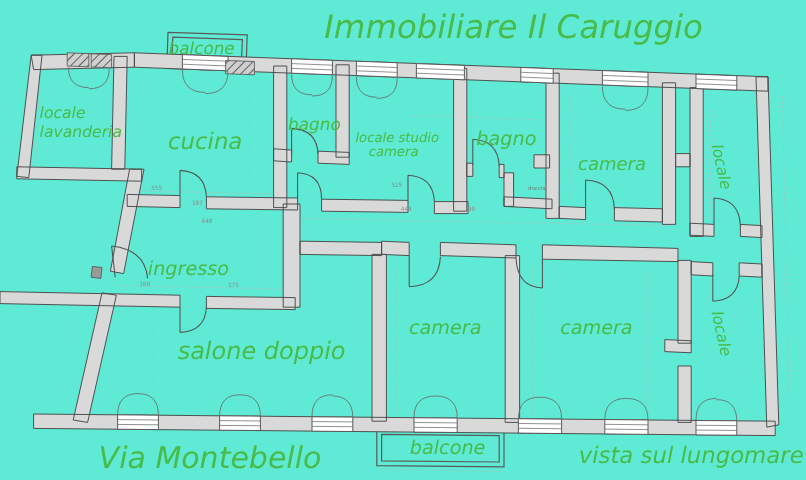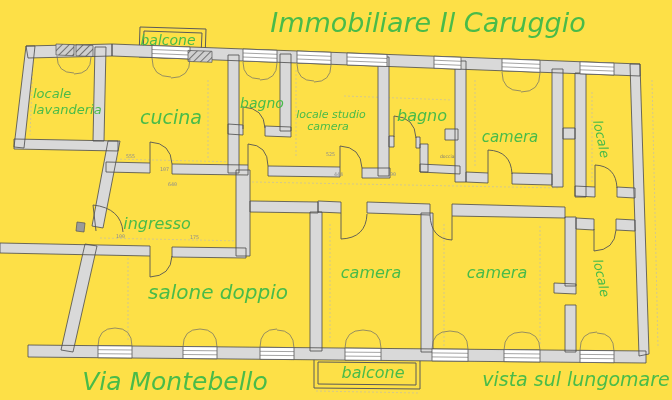--- a/index.html
+++ b/index.html
@@ -1,17 +1,17 @@
 <!DOCTYPE html>
 <html><head>
 <meta charset="utf-8">
 <style>
   html,body{margin:0;padding:0;background:#ffffff;}
   .stage{
-    position:relative;width:672px;height:400px;background:#fde047;overflow:hidden;
+    position:relative;width:672px;height:400px;background:#5eead4;overflow:hidden;
     font-family:"DejaVu Sans",sans-serif;
   }
   svg{display:block}
   .wall{fill:#d9d9d9;stroke:#4a4a4a;stroke-width:.8;}
   .glass{fill:#ffffff;stroke:#555;stroke-width:.8;}
   .frame{stroke:#666;stroke-width:.6;fill:none;}
   .fan{stroke:#6a6a6a;stroke-width:.7;fill:none;}
   .door{stroke:#555;stroke-width:.9;fill:none;}
   .balc{stroke:#5a5a5a;stroke-width:1;fill:none;}
   .dims{stroke:#b8b8b8;stroke-width:.6;fill:none;stroke-dasharray:2,2;}

